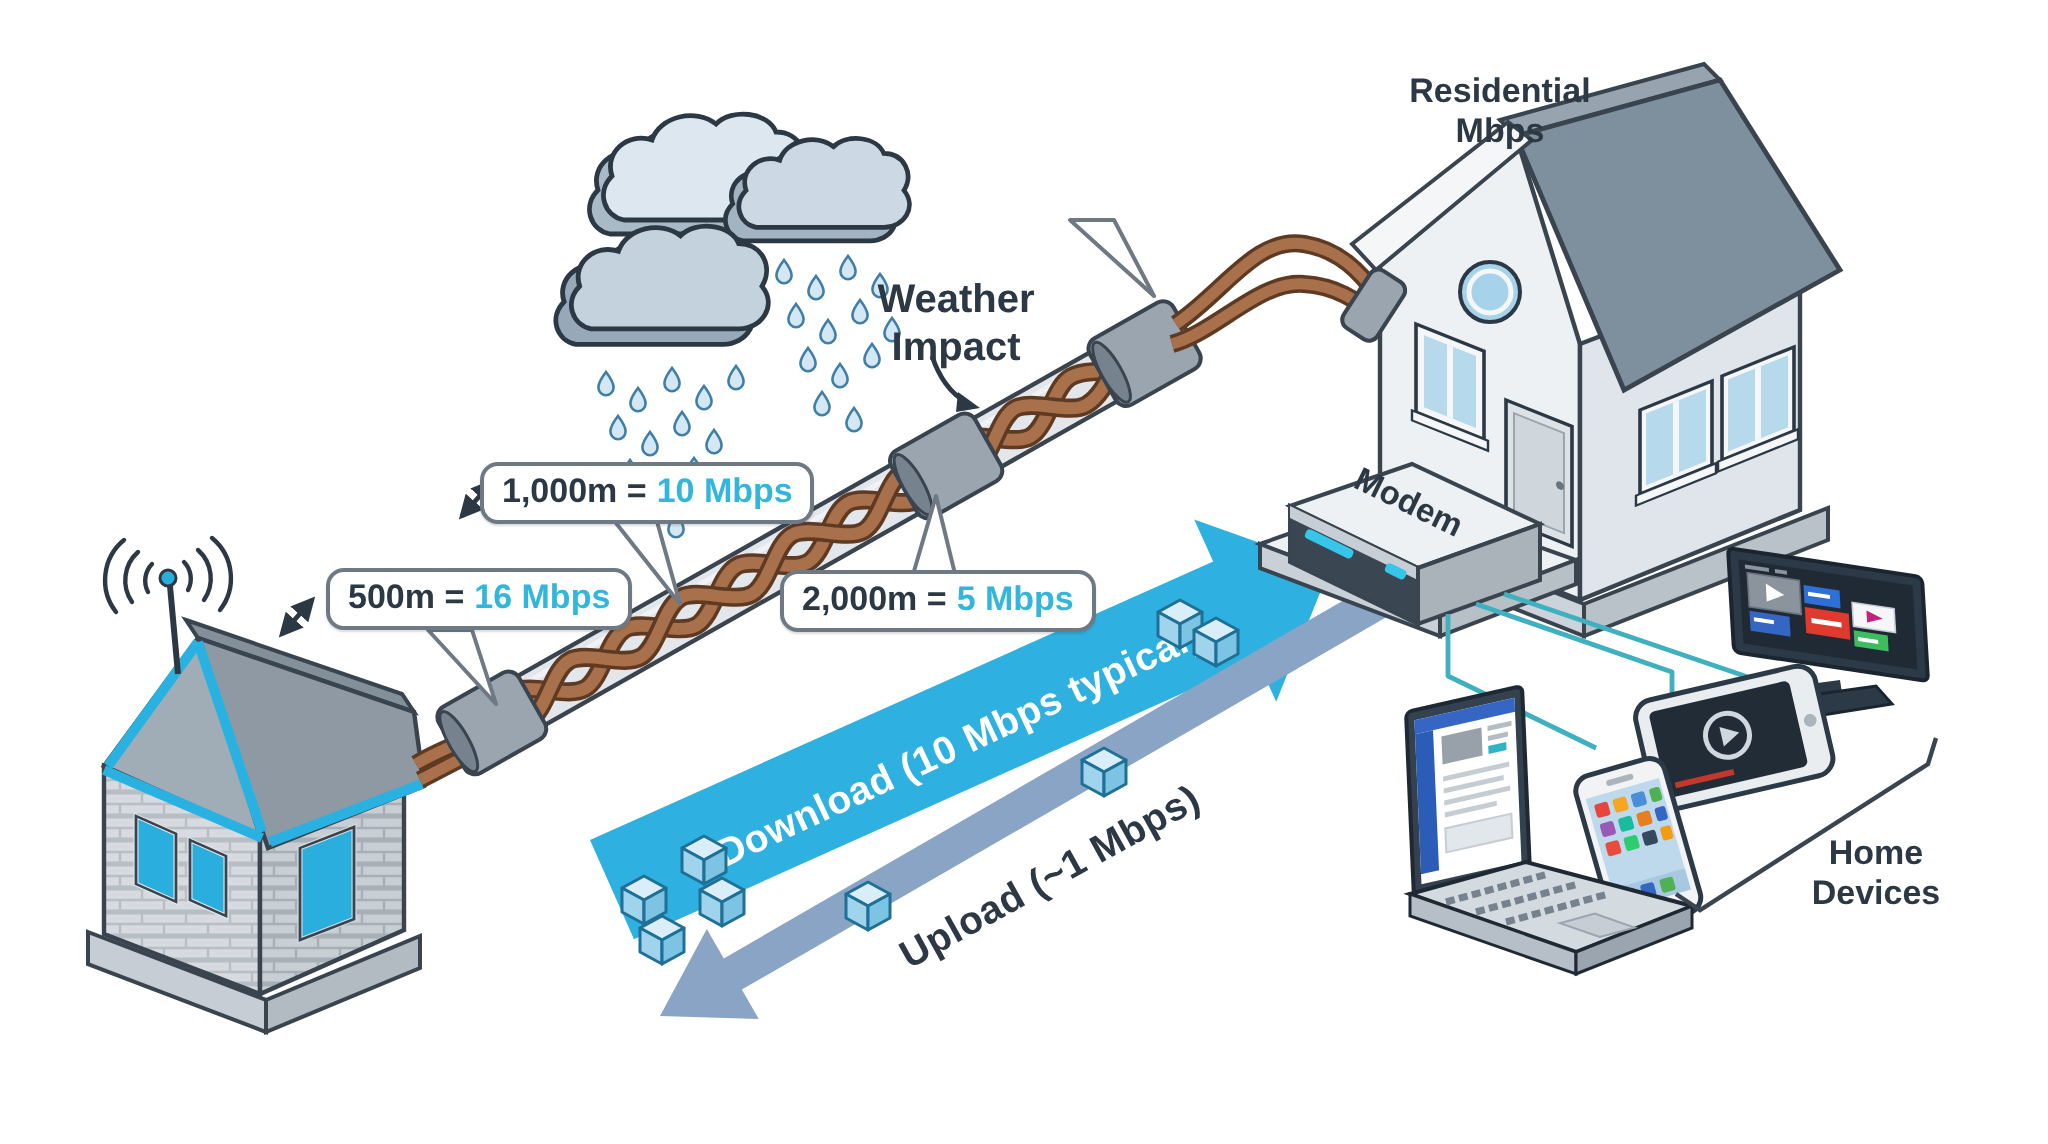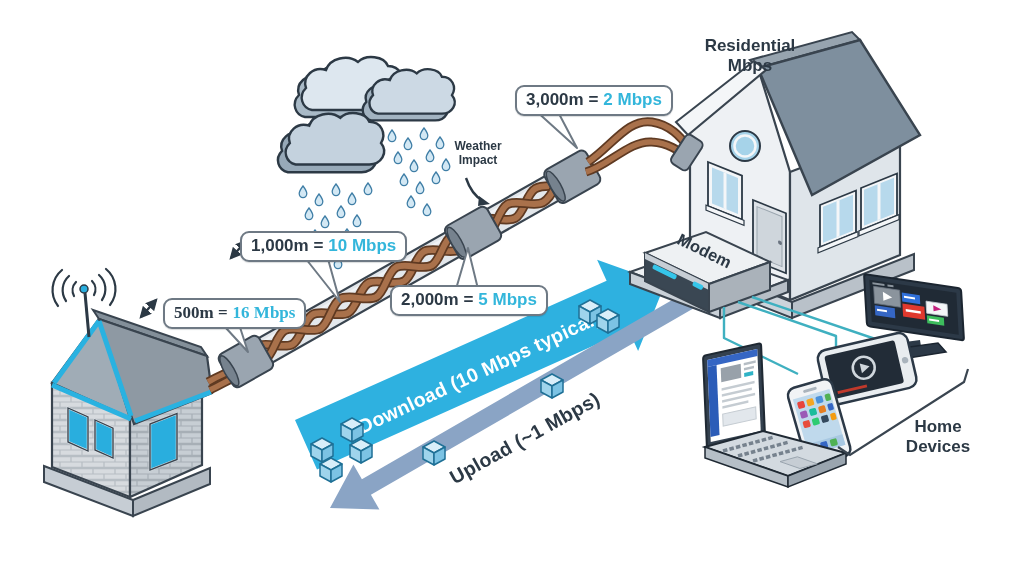--- a/index.html
+++ b/index.html
@@ -352,31 +352,28 @@
   </g>
 
   <g stroke="#2c3945" stroke-width="2.4">
     <line x1="141" y1="317" x2="156" y2="300" marker-start="url(#dblhead)" marker-end="url(#dblhead)"></line>
     <line x1="231" y1="258" x2="246" y2="241" marker-start="url(#dblhead)" marker-end="url(#dblhead)"></line>
   </g>
 </svg>
 
 <div class="lbl" style="left:688px;top:36px;width:124px;">Residential
 Mbps</div>
-<div class="lbl" style="left:418px;top:139px;width:120px;font-size:12px;">Weather
+<div class="lbl" style="left:418px;top:139px;width:120px;font-size:20px;">Weather
 Impact</div>
 <div class="lbl" style="left:892px;top:417px;width:92px;">Home
 Devices</div>
 
-<div class="callout" style="left:163px;top:298px;font-family:Liberation Serif, serif;">
+<div class="callout" style="left:163px;top:284px;">
   <span>500m =</span><span class="speed">16 Mbps</span>
 </div>
 <div class="callout" style="left:240px;top:231px;">
   <span>1,000m =</span><span class="speed">10 Mbps</span>
 </div>
 <div class="callout" style="left:390px;top:285px;">
   <span>2,000m =</span><span class="speed">5 Mbps</span>
 </div>
-<div class="callout" style="left:515px;top:85px;">
-  <span>3,000m =</span><span class="speed">2 Mbps</span>
+
 </div>
 
-</div>
-
 </body></html>

